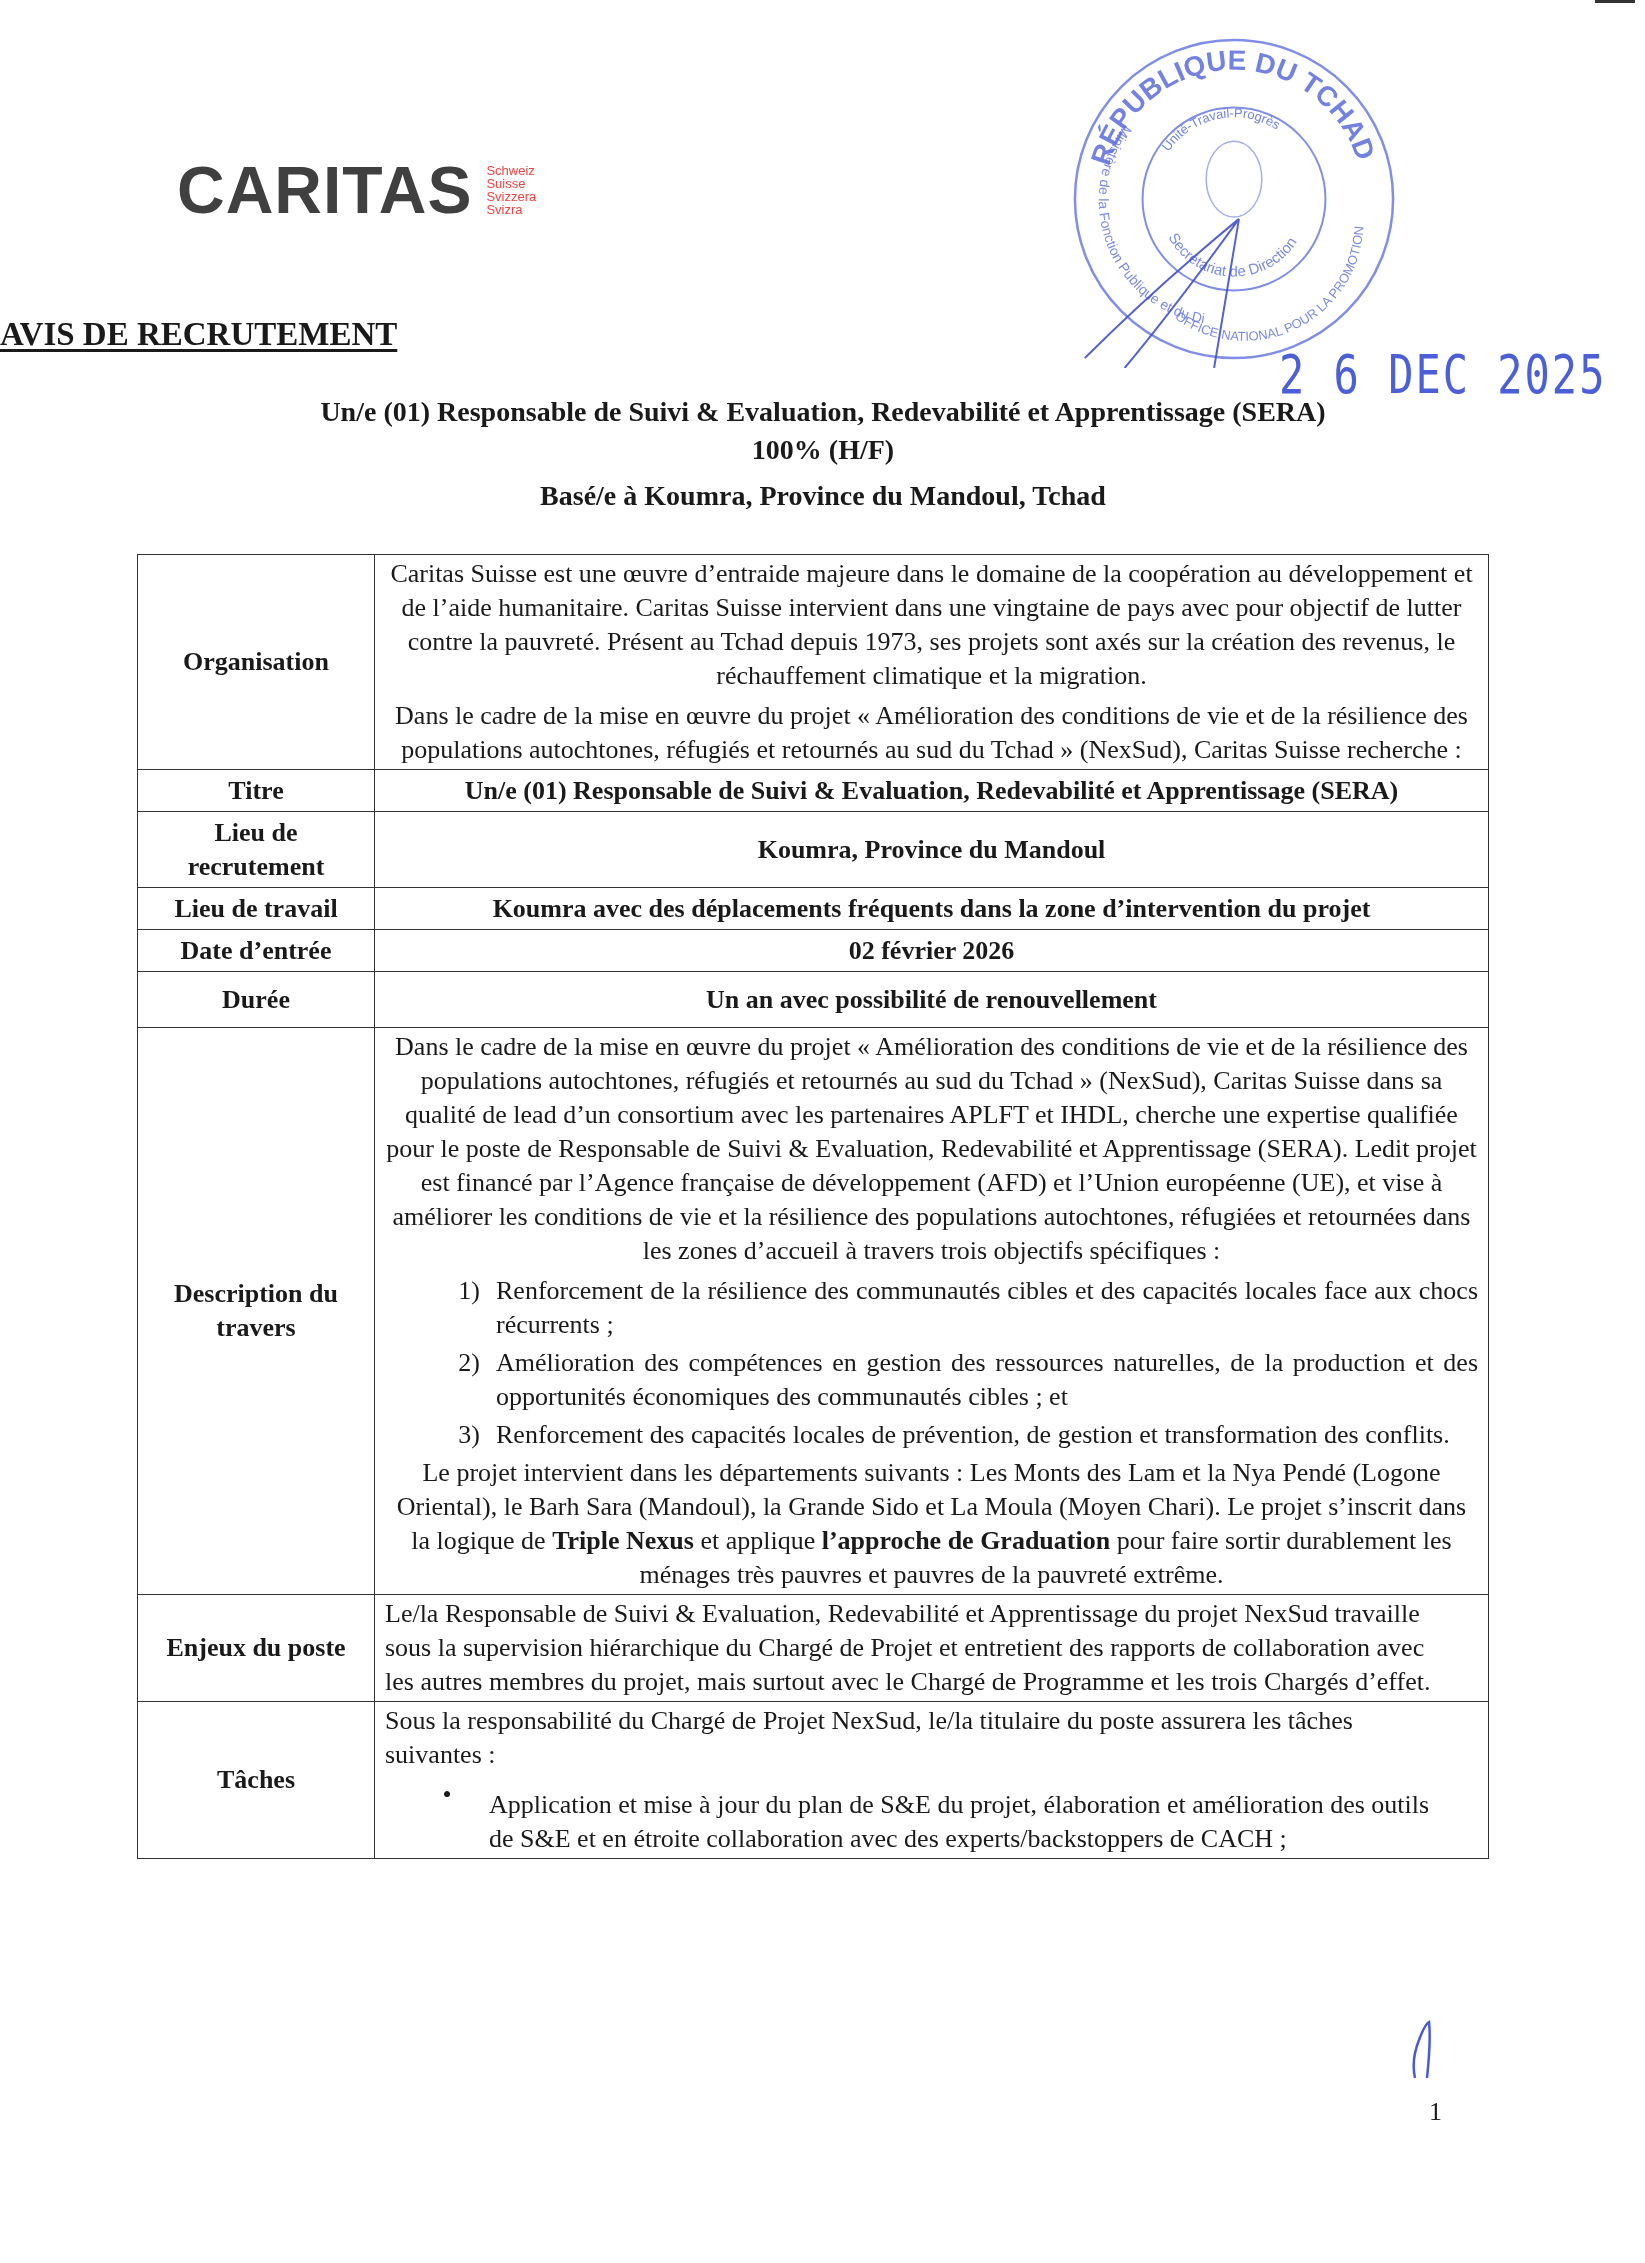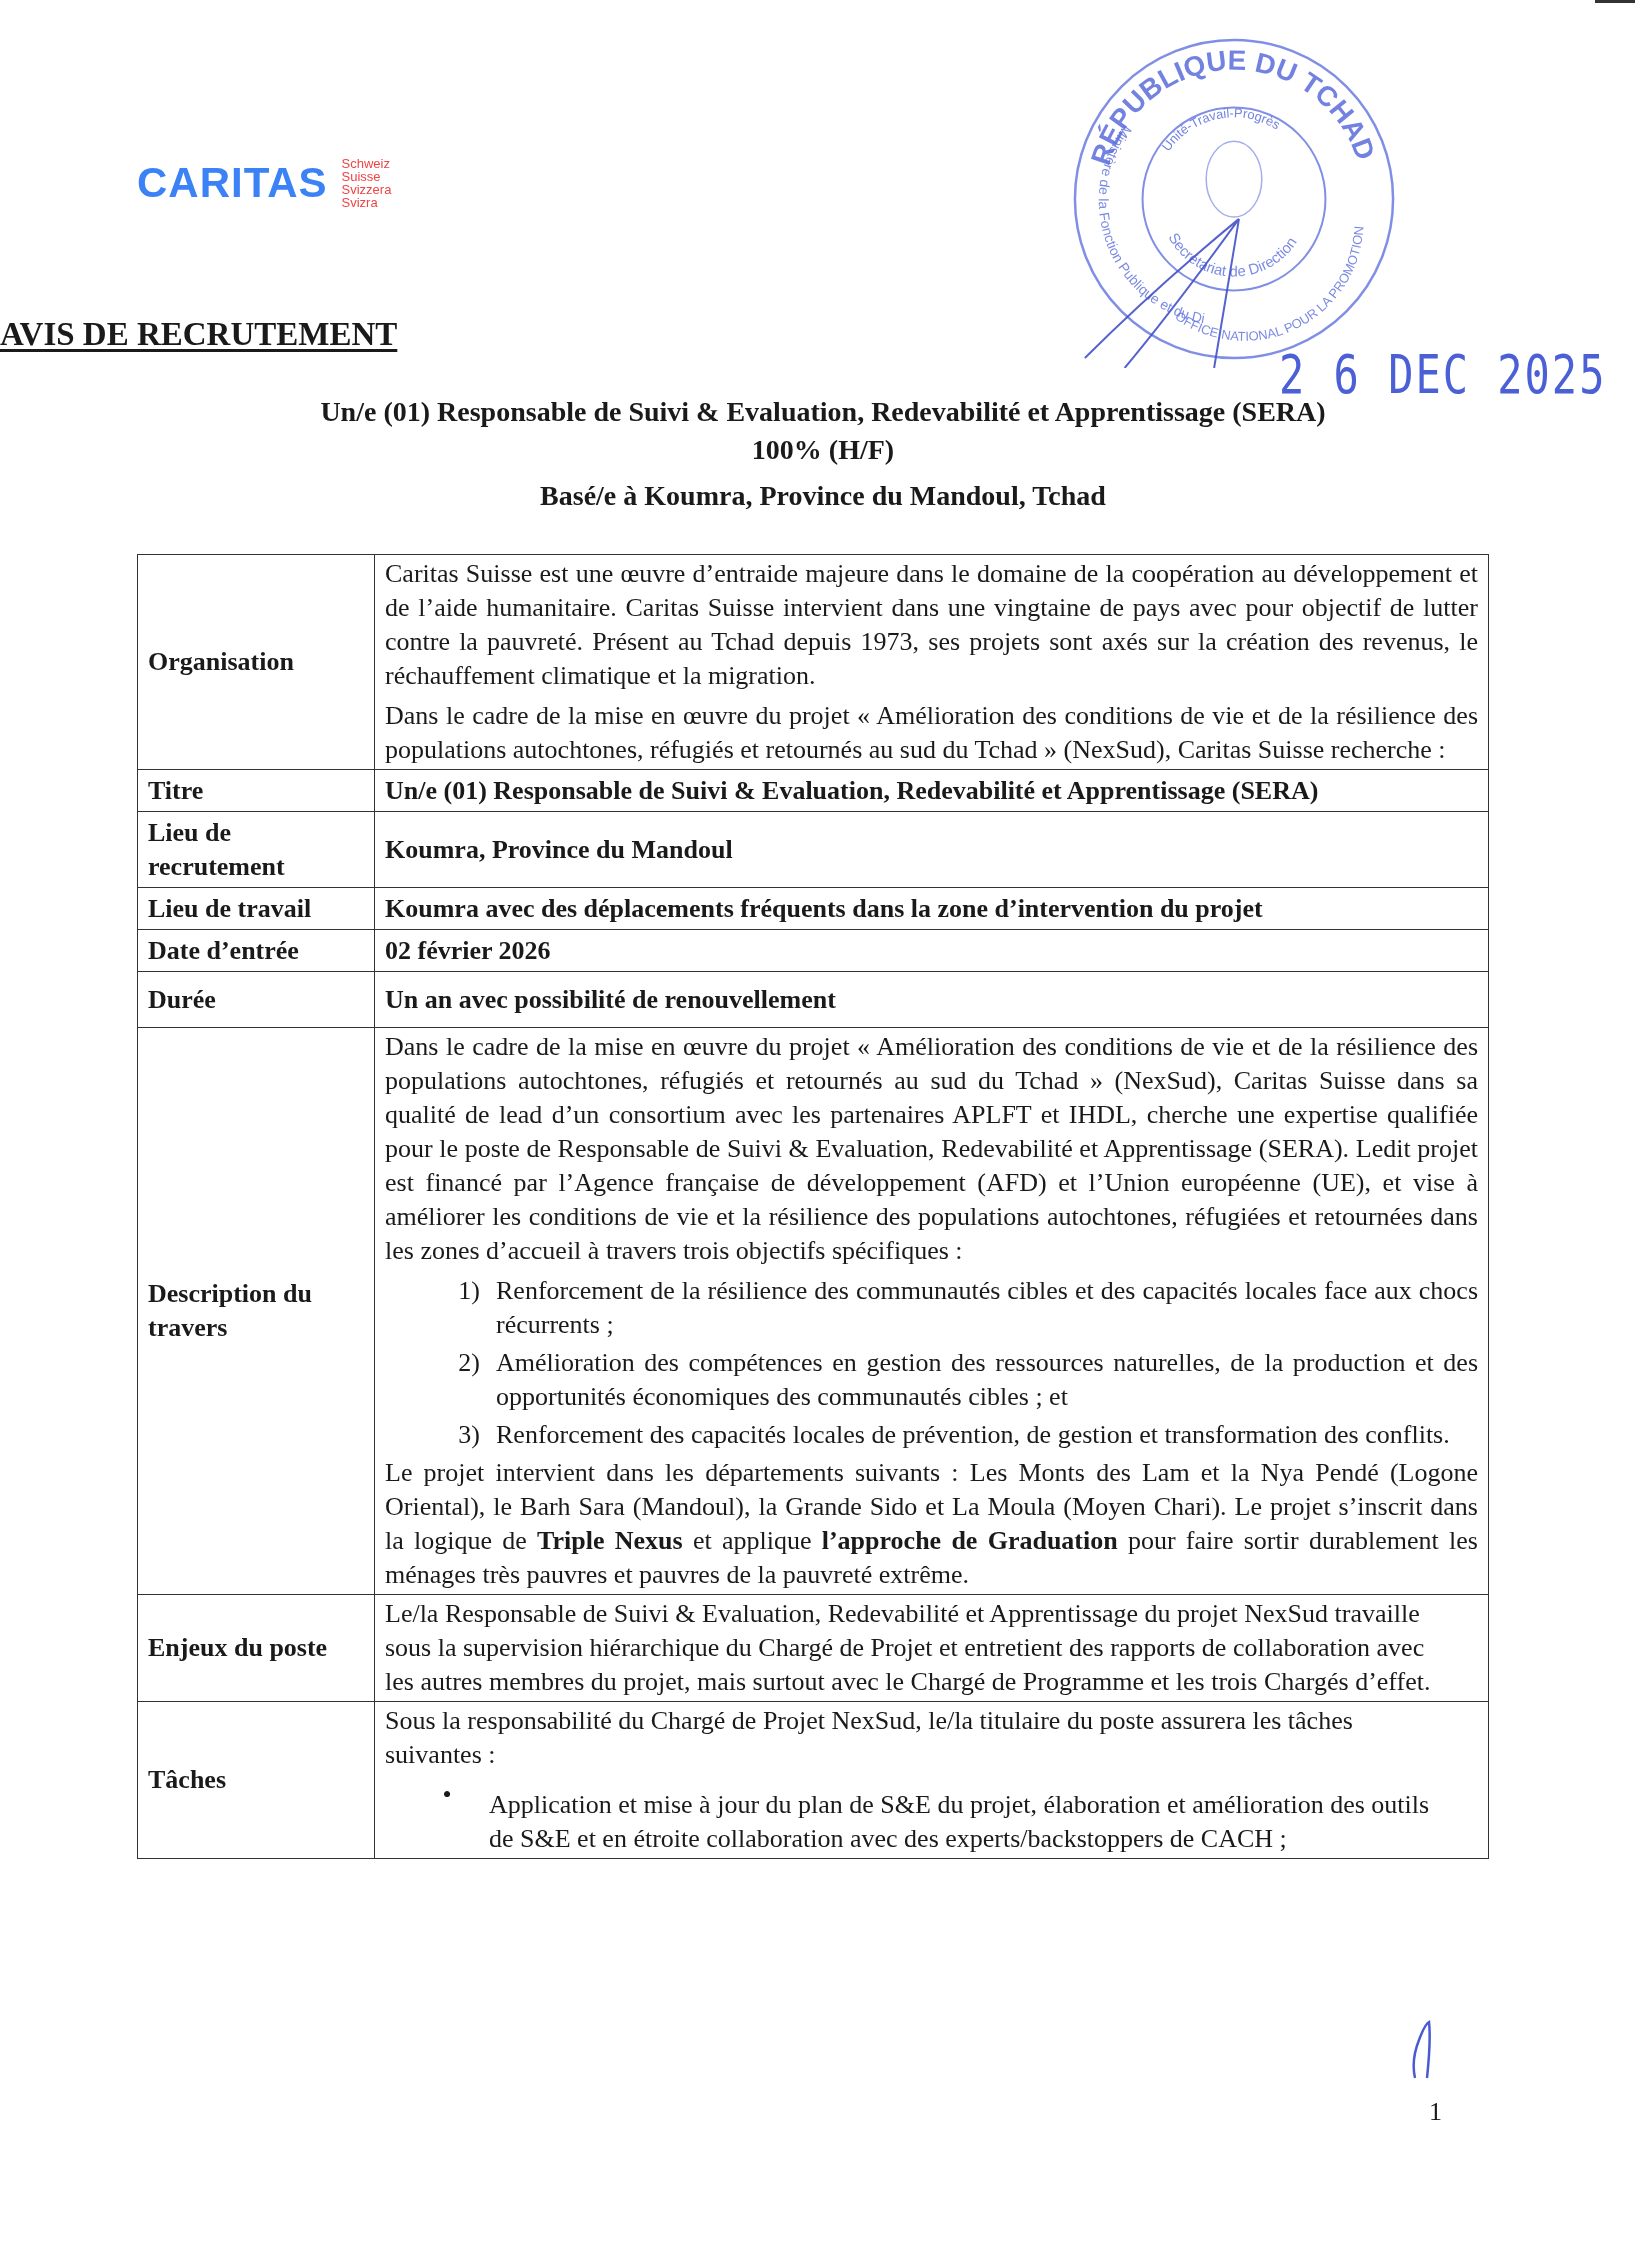--- a/index.html
+++ b/index.html
@@ -8,22 +8,23 @@
       background: #ffffff;
       position: relative;
       overflow: hidden;
       font-family: "Liberation Serif", "DejaVu Serif", serif;
       color: #1a1a1a;
     }
     .scan-mark { position: absolute; left: 1595px; top: 0; width: 40px; height: 3px; background: #333; }
     .logo { position: absolute; left: 137px; top: 157px; display: flex; align-items: center; }
     .logo-word {
       font-family: "Liberation Sans", "DejaVu Sans", sans-serif;
-      font-weight: bold; font-size: 42px; color: #3b82f6; letter-spacing: 1px;
+      font-weight: bold; font-size: 66px; color: #404040; letter-spacing: 1px;
       line-height: 1;
+      margin-left: 40px;
     }
     .logo-langs {
       margin-left: 14px;
       font-family: "Liberation Sans", "DejaVu Sans", sans-serif;
       font-size: 13px; line-height: 13px; color: #ef4444;
     }
     .stamp { position: absolute; left: 1065px; top: 30px; width: 338px; height: 338px; }
     .stamp-date {
       position: absolute; left: 1279px; top: 344px;
       font-family: "DejaVu Sans Mono", "Liberation Mono", monospace;
@@ -40,21 +41,21 @@
     }
     .sub {
       position: absolute; left: 0; width: 1646px; text-align: center;
       font-size: 28px; font-weight: bold;
     }
     table.info {
       position: absolute; left: 137px; top: 554px; width: 1352px;
       border-collapse: collapse;
       font-size: 26px; line-height: 34px;
     }
-    table.info td { border: 1.5px solid #333; vertical-align: middle; padding: 2px 10px; }
+    table.info td { border: 1.5px solid #333; vertical-align: middle; padding: 2px 10px; text-align: center; }
     td.label { width: 216px; font-weight: bold; padding-left: 9px; }
     td.value { text-align: justify; padding-right: 10px; }
     td.value.bold { font-weight: bold; }
     .para { margin: 0 0 6px 0; }
     .para:last-child { margin-bottom: 0; }
     ol.obj { margin: 0; padding: 0; list-style: none; }
     ol.obj li { display: flex; margin: 0 0 4px 0; }
     ol.obj li .num { width: 95px; text-align: right; padding-right: 16px; flex: none; }
     ol.obj li .txt { flex: 1; text-align: justify; }
     ul.tasks { margin: 6px 0 0 0; padding: 0; list-style: none; }

